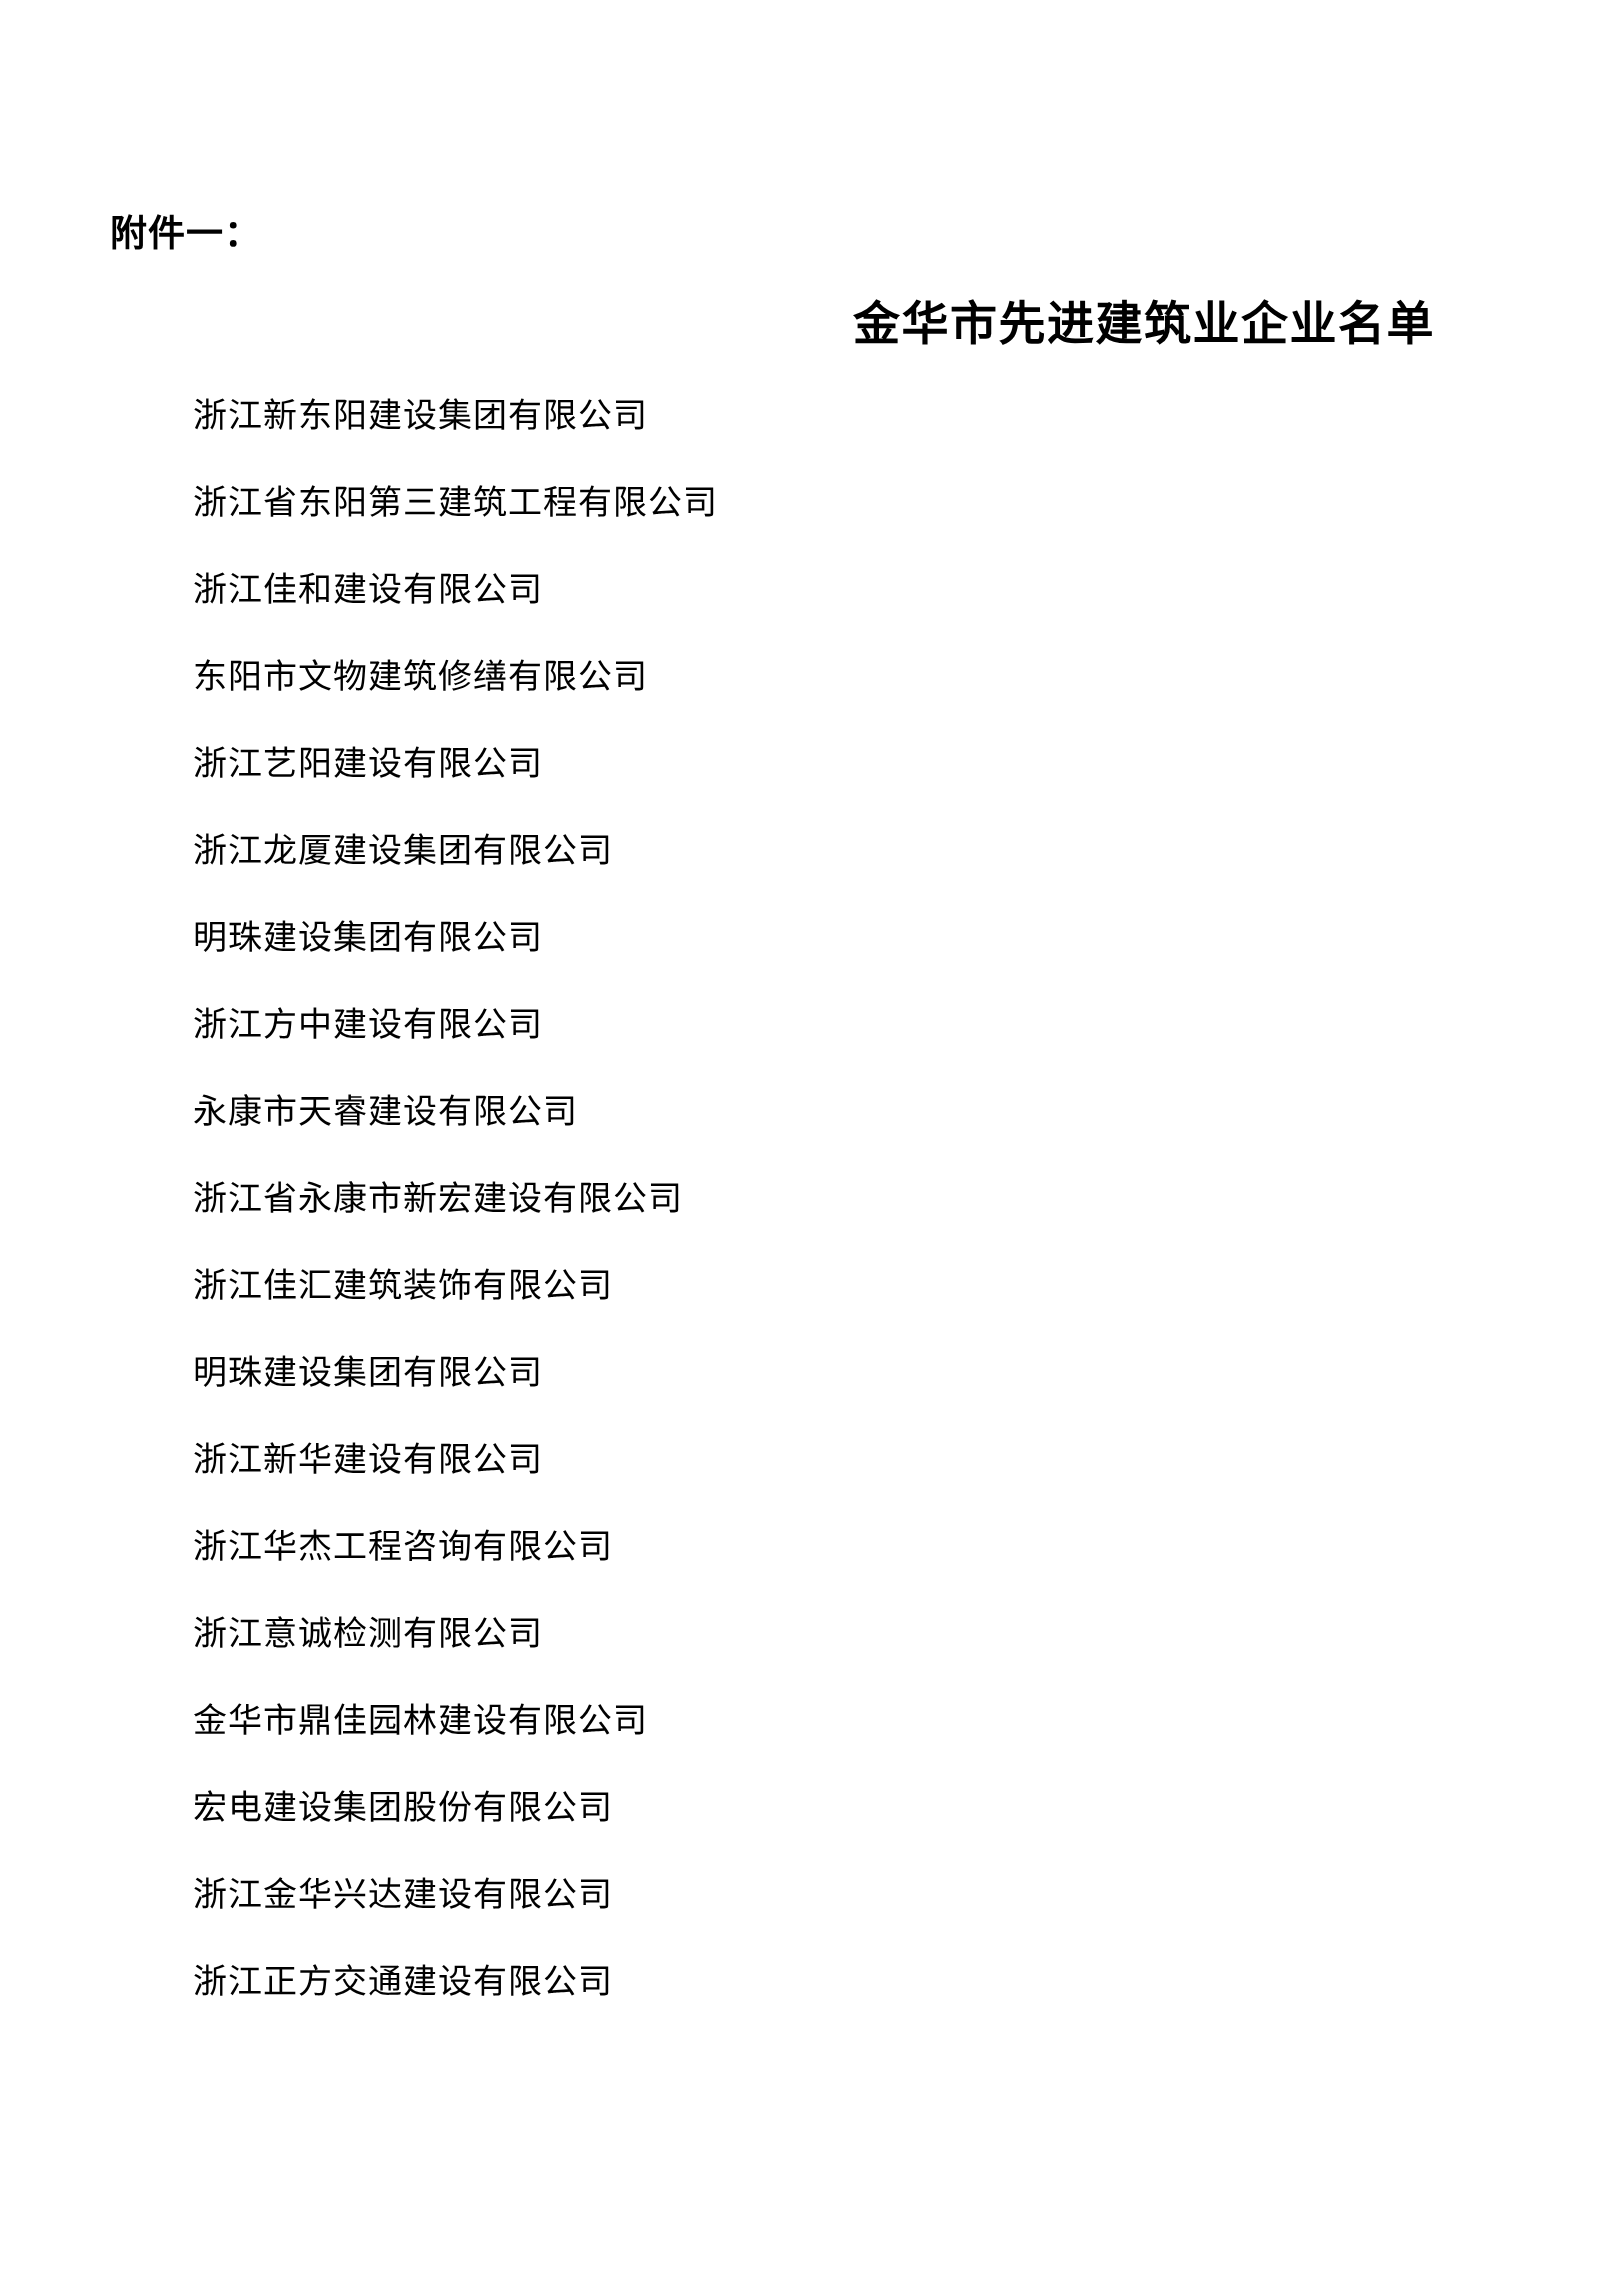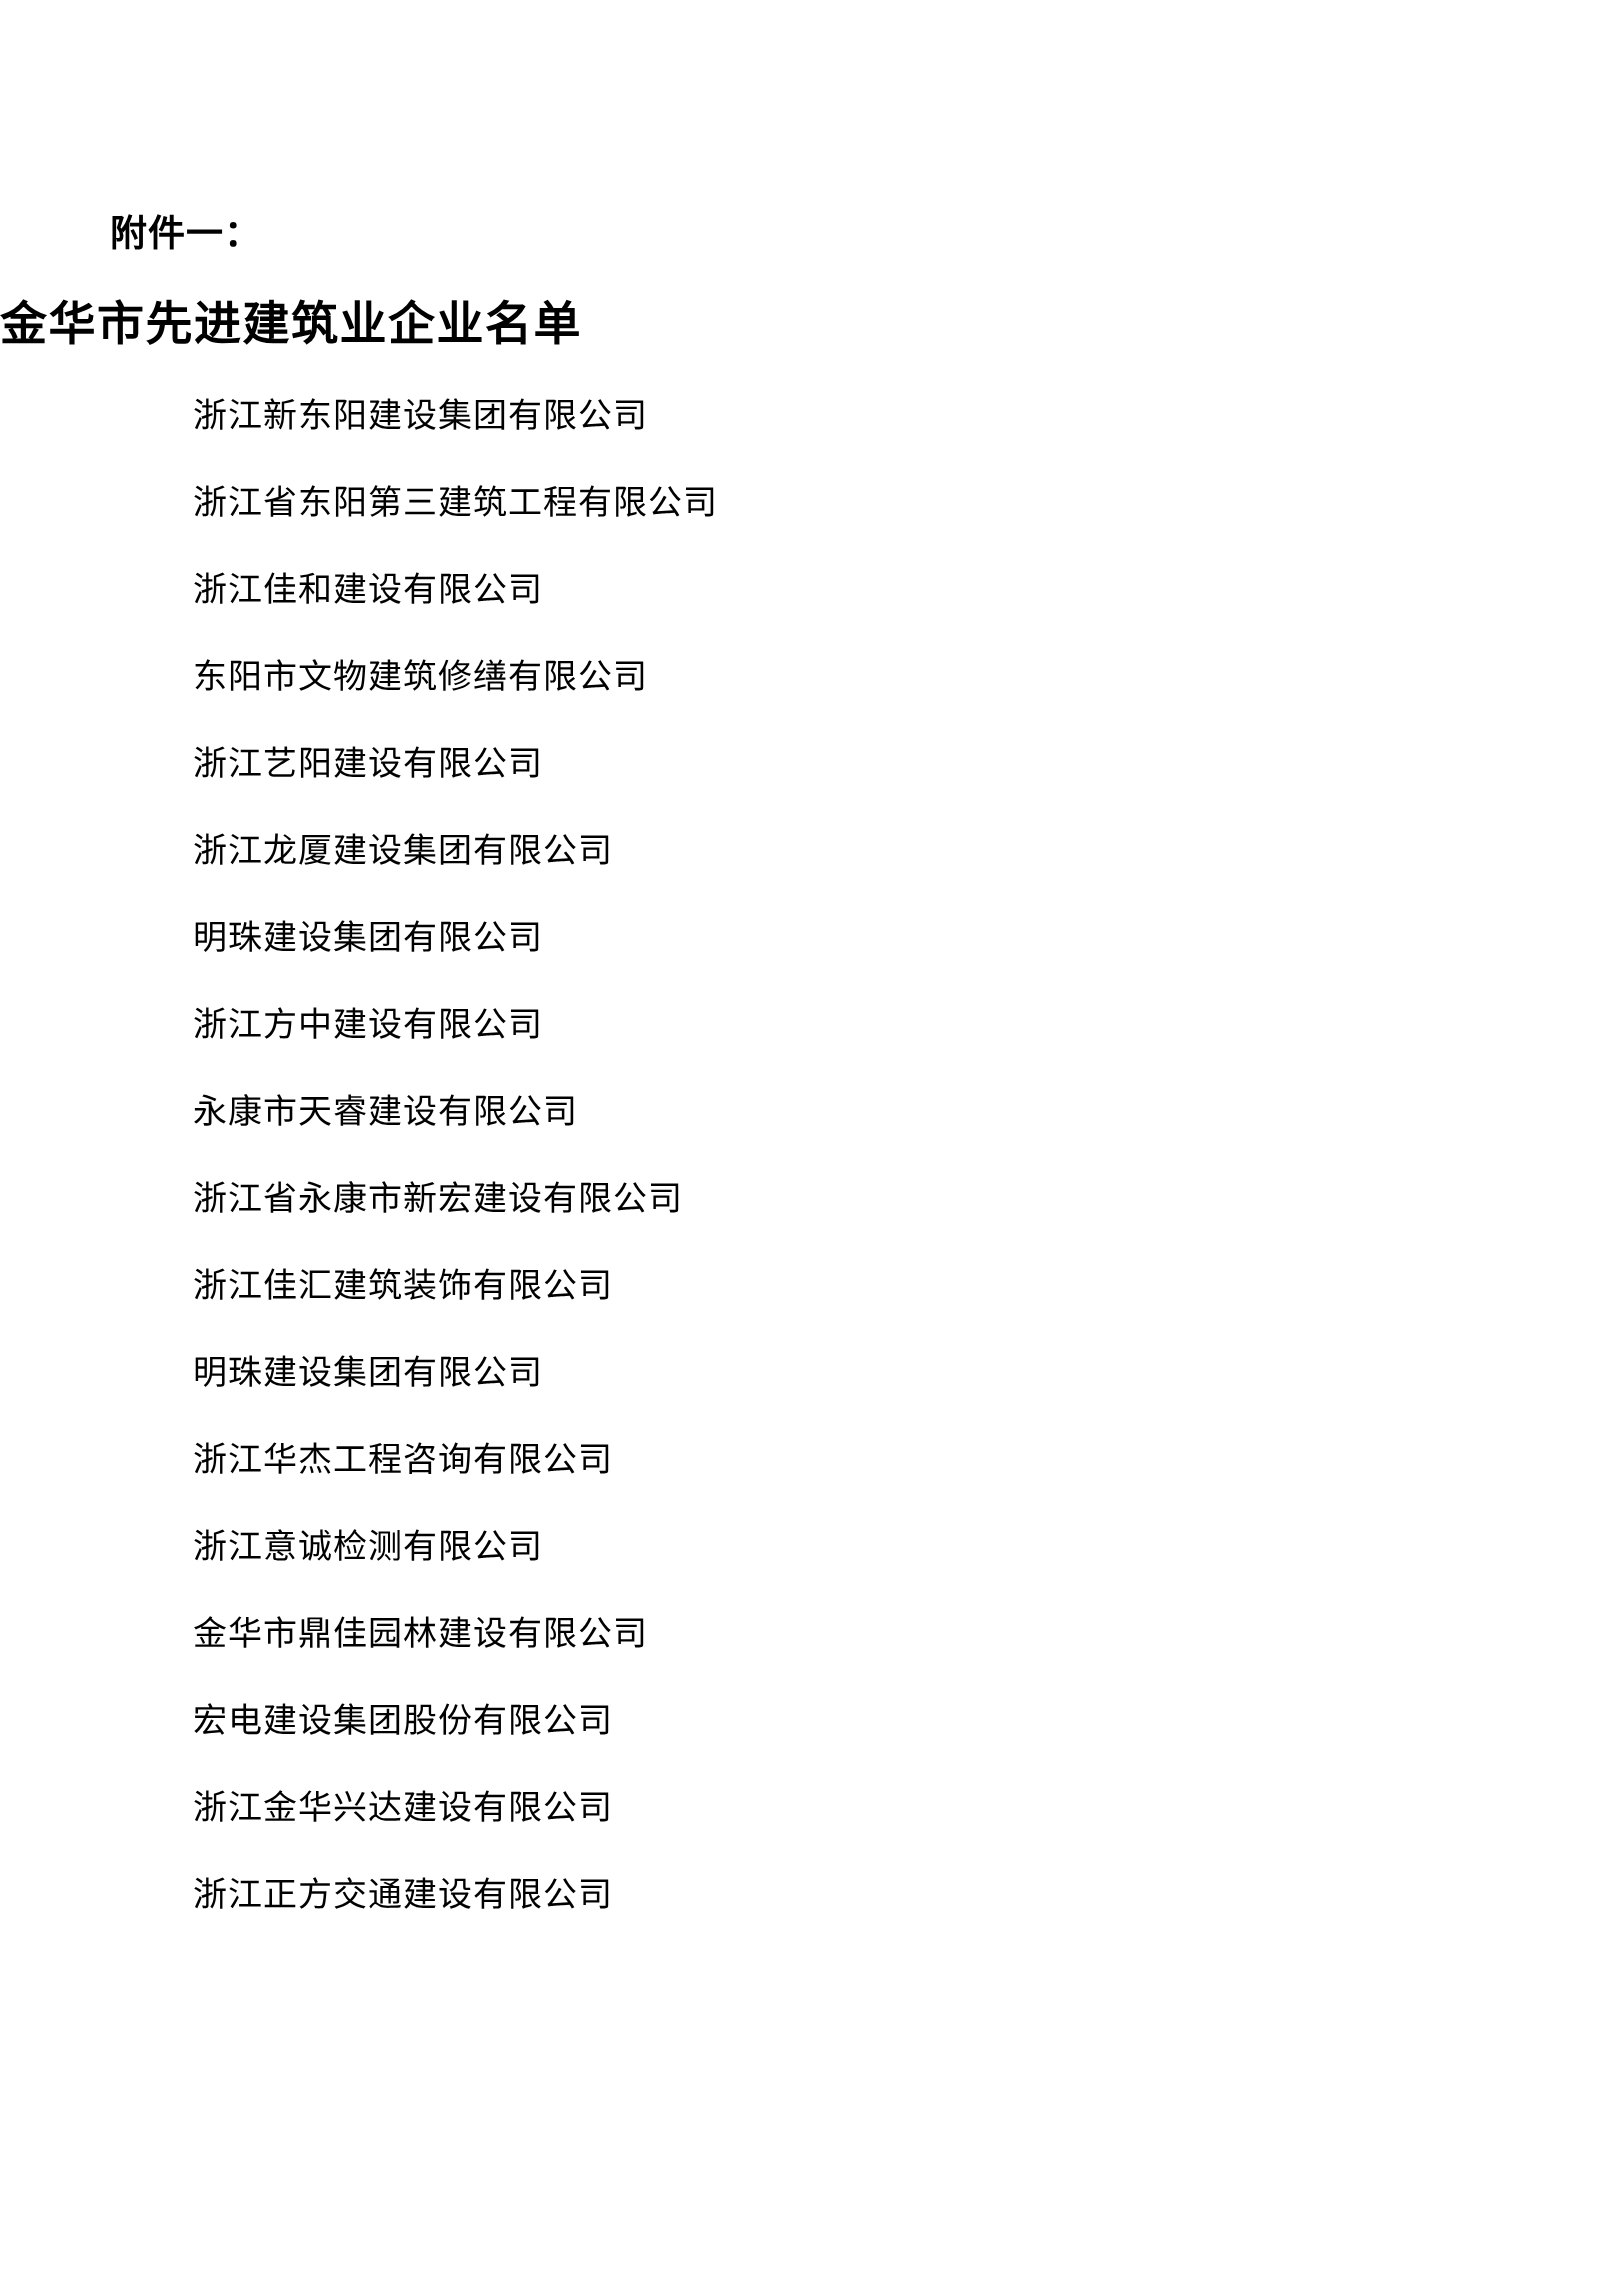--- a/index.html
+++ b/index.html
@@ -27,21 +27,21 @@
     font-weight: bold;
     letter-spacing: 1px;
     white-space: nowrap;
   }
 
   .doc-title {
     position: absolute;
     left: 0;
     top: 296px;
     width: 100%;
-    text-align: left;
+    text-align: right;
     font-size: 47px;
     line-height: 57px;
     font-weight: bold;
     letter-spacing: 1.5px;
     white-space: nowrap;
   }
 
   .company-list {
     position: absolute;
     left: 193px;
@@ -73,20 +73,21 @@
     <li class="company">浙江佳和建设有限公司</li>
     <li class="company">东阳市文物建筑修缮有限公司</li>
     <li class="company">浙江艺阳建设有限公司</li>
     <li class="company">浙江龙厦建设集团有限公司</li>
     <li class="company">明珠建设集团有限公司</li>
     <li class="company">浙江方中建设有限公司</li>
     <li class="company">永康市天睿建设有限公司</li>
     <li class="company">浙江省永康市新宏建设有限公司</li>
     <li class="company">浙江佳汇建筑装饰有限公司</li>
     <li class="company">明珠建设集团有限公司</li>
+    <li class="company">浙江新华建设有限公司</li>
     <li class="company">浙江华杰工程咨询有限公司</li>
     <li class="company">浙江意诚检测有限公司</li>
     <li class="company">金华市鼎佳园林建设有限公司</li>
     <li class="company">宏电建设集团股份有限公司</li>
     <li class="company">浙江金华兴达建设有限公司</li>
     <li class="company">浙江正方交通建设有限公司</li>
   </ul>
 
 </div>
 

